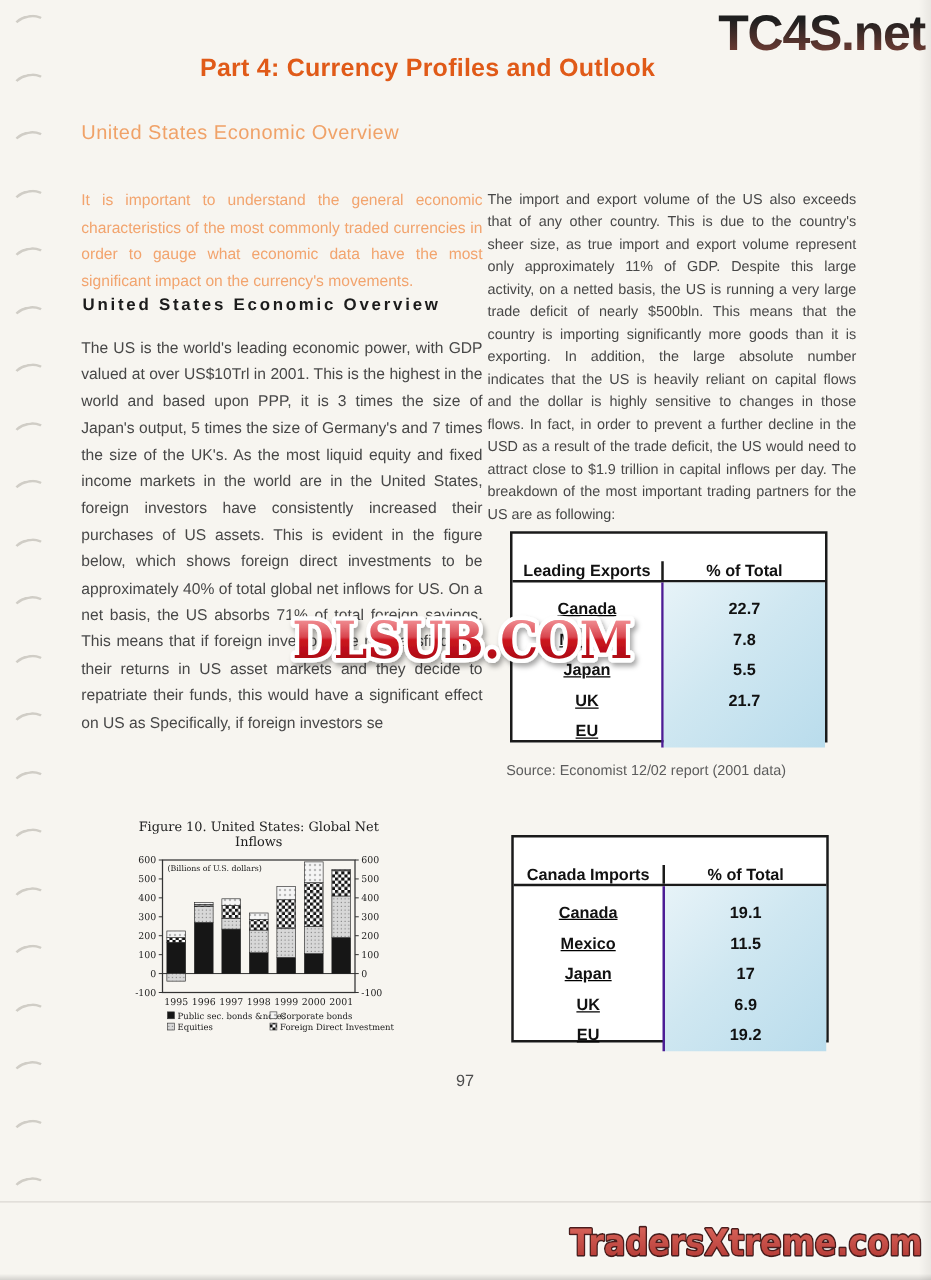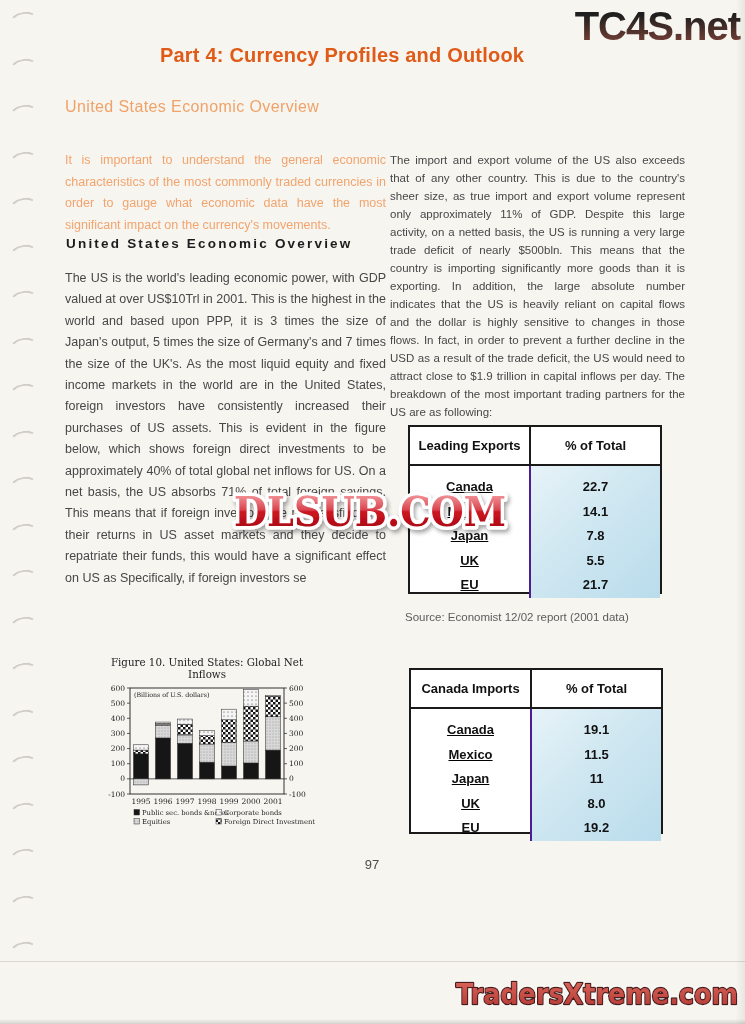--- a/index.html
+++ b/index.html
@@ -29,21 +29,21 @@
   .left-para{position:absolute;left:65px;top:268px;width:321px;color:#474747;
       font-size:12.5px;line-height:21.4px;text-align:justify;}
   .right-para{position:absolute;left:390px;top:151px;width:295px;color:#474747;
       font-size:11.5px;line-height:18px;text-align:justify;}
 
   
   .xtable{position:absolute;width:250px;border:2px solid #1a1a1a;background:#fff;
       display:flex;flex-direction:column;}
   #exports-table{left:408px;top:425px;height:165px;}
   #imports-table{left:409px;top:668px;height:162px;}
-  .thead{display:flex;border-bottom:2.5px solid #1a1a1a;height:37px;flex:none;}
+  .thead{display:flex;border-bottom:2.5px solid #1a1a1a;height:37px;flex:none;align-items:flex-end;}
   .th{display:flex;align-items:center;justify-content:center;font-weight:bold;
       font-size:13px;color:#111;}
   .th-label{width:48%;border-right:2px solid #1a1a1a;}
   .th-value{width:52%;}
   .tbody{display:flex;flex:1;}
   .col-labels{width:48%;border-right:2px solid #4c1d95;padding-top:9px;text-decoration:underline;}
   .col-values{width:52%;padding-top:9px;
       background:linear-gradient(135deg,#e7f3f8 0%,#cfe7f1 45%,#b9dcec 100%);}
   .cell{height:24.5px;line-height:24.5px;text-align:center;font-weight:bold;
       font-size:13px;color:#111;}
@@ -121,21 +121,20 @@
     <div class="tbody">
       <div class="col-labels">
           <div class="cell">Canada</div>
           <div class="cell">Mexico</div>
           <div class="cell">Japan</div>
           <div class="cell">UK</div>
           <div class="cell">EU</div>
         </div>
       <div class="col-values">
           <div class="cell">22.7</div>
-          <div class="cell">14.1</div>
           <div class="cell">7.8</div>
           <div class="cell">5.5</div>
           <div class="cell">21.7</div>
         </div>
     </div>
   </div>
 
   <div class="source">Source: Economist 12/02 report (2001 data)</div>
 
   <div class="xtable" id="imports-table">
@@ -147,22 +146,22 @@
       <div class="col-labels">
           <div class="cell">Canada</div>
           <div class="cell">Mexico</div>
           <div class="cell">Japan</div>
           <div class="cell">UK</div>
           <div class="cell">EU</div>
         </div>
       <div class="col-values">
           <div class="cell">19.1</div>
           <div class="cell">11.5</div>
-          <div class="cell">11</div>
-          <div class="cell">8.0</div>
+          <div class="cell">17</div>
+          <div class="cell">6.9</div>
           <div class="cell">19.2</div>
         </div>
     </div>
   </div>
 
   <div class="figure">
     <div class="figure-title">Figure 10. United States: Global Net Inflows</div>
     <svg id="chart-svg" width="218" height="150" viewBox="0 0 218 150">
       <defs>
         <pattern id="pat-speckle" width="3" height="3" patternUnits="userSpaceOnUse">

